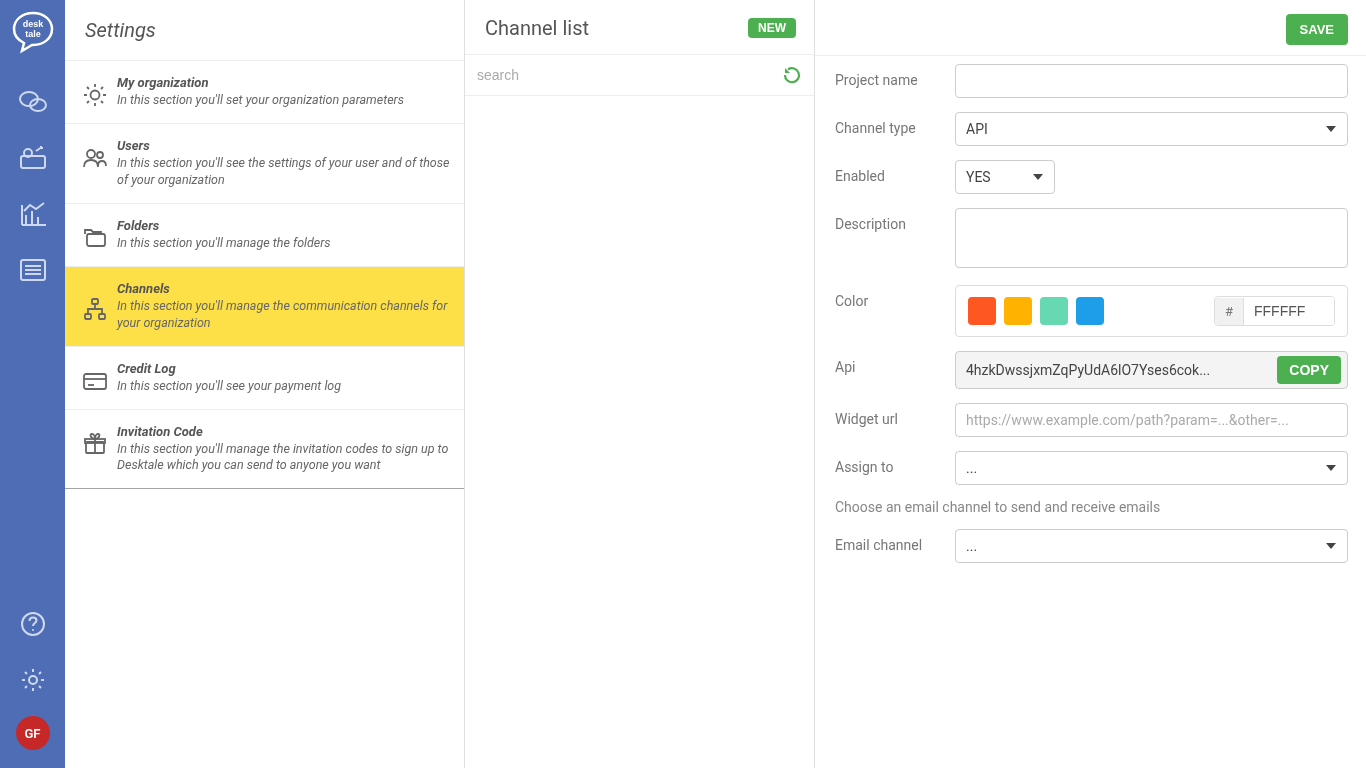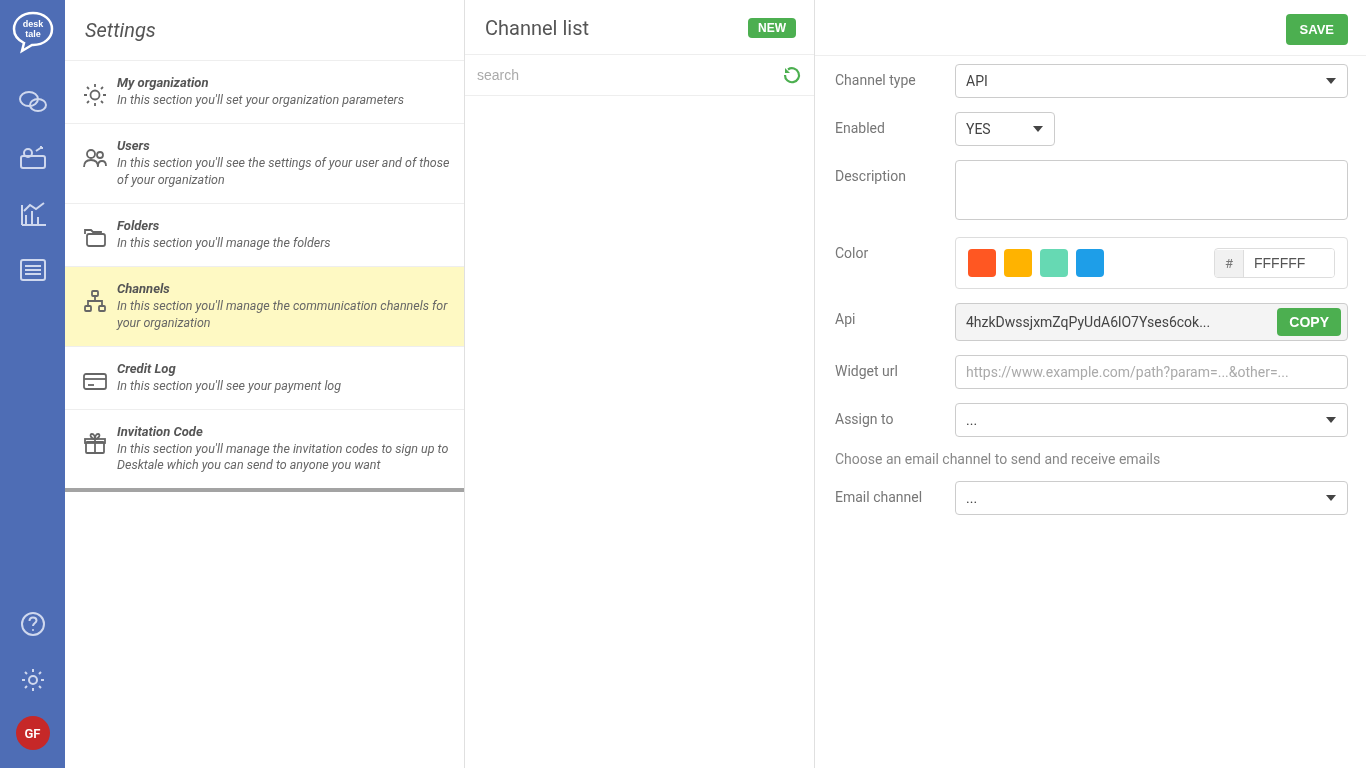--- a/index.html
+++ b/index.html
@@ -12,22 +12,22 @@
 .vnav .logo { width: 48px; height: 48px; margin-bottom: 18px; display:flex; align-items:center; justify-content:center; }
 .vnav .nav-icon { width: 40px; height: 40px; margin: 8px 0; display:flex; align-items:center; justify-content:center; cursor:pointer; }
 .vnav .spacer { flex: 1; }
 .vnav .avatar { width: 34px; height: 34px; border-radius: 50%; background: #c62828; color: #fff; display:flex; align-items:center; justify-content:center; font-weight:600; font-size:13px; margin-bottom:18px; margin-top:8px; }
 
 
 .settings-col { width: 400px; border-right: 1px solid #e0e0e0; display:flex; flex-direction:column;font-style:italic; }
 .settings-col .hdr { padding: 18px 20px; font-size: 20px; color: #555; }
 .settings-list { flex:1; overflow:auto; }
 .settings-item { display:flex; padding: 14px 12px 14px 12px; border-top:1px solid #eee; cursor:pointer; }
-.settings-item:last-child { border-bottom:4px solid #a3a3a3; }
-.settings-item.active { background:#fef9c3; }
+.settings-item:last-child { border-bottom:1px solid #a3a3a3; }
+.settings-item.active { background:#fde047;align-items:center; }
 .settings-item .sicon { width:36px; display:flex; align-items:flex-start; justify-content:center; padding-top:6px; }
 .settings-item .stext { flex:1; padding-left:4px; }
 .settings-item .stitle { font-weight:700; font-size:13px; color:#555; }
 .settings-item .sdesc { font-size:12.5px; color:#666; margin-top:2px; line-height:1.35; }
 
 
 .chanlist-col { width: 350px; border-right:1px solid #e0e0e0; display:flex; flex-direction:column; }
 .chanlist-hdr { display:flex; align-items:center; justify-content:space-between; padding: 16px 18px 14px 20px; }
 .chanlist-hdr .title { font-size:20px; color:#555; }
 .btn-new { background:#4caf50; color:#fff; border:none; border-radius:4px; padding:3px 10px; font-size:12px; font-weight:700; cursor:pointer; }
@@ -230,20 +230,26 @@
       </span>
     </div>
   </div>
 
   <div class="form-col">
     <div class="form-hdr">
       <button class="btn-save">SAVE</button>
     </div>
     <div class="form-body">
 
+      <div class="frow">
+        <div class="flabel">Project name</div>
+        <div class="fcontrol">
+          <input class="txt" type="text" value="" style="">
+        </div>
+      </div>
 
       <div class="frow">
         <div class="flabel">Channel type</div>
         <div class="fcontrol sel-wrap">
           <div class="txt" style="cursor:pointer;">API</div>
           <span class="caret">
             <svg width="10" height="6" viewBox="0 0 10 6">
                 <path d="M0 0 L5 6 L10 0 Z" fill="#444"></path>
               </svg>
           </span>

